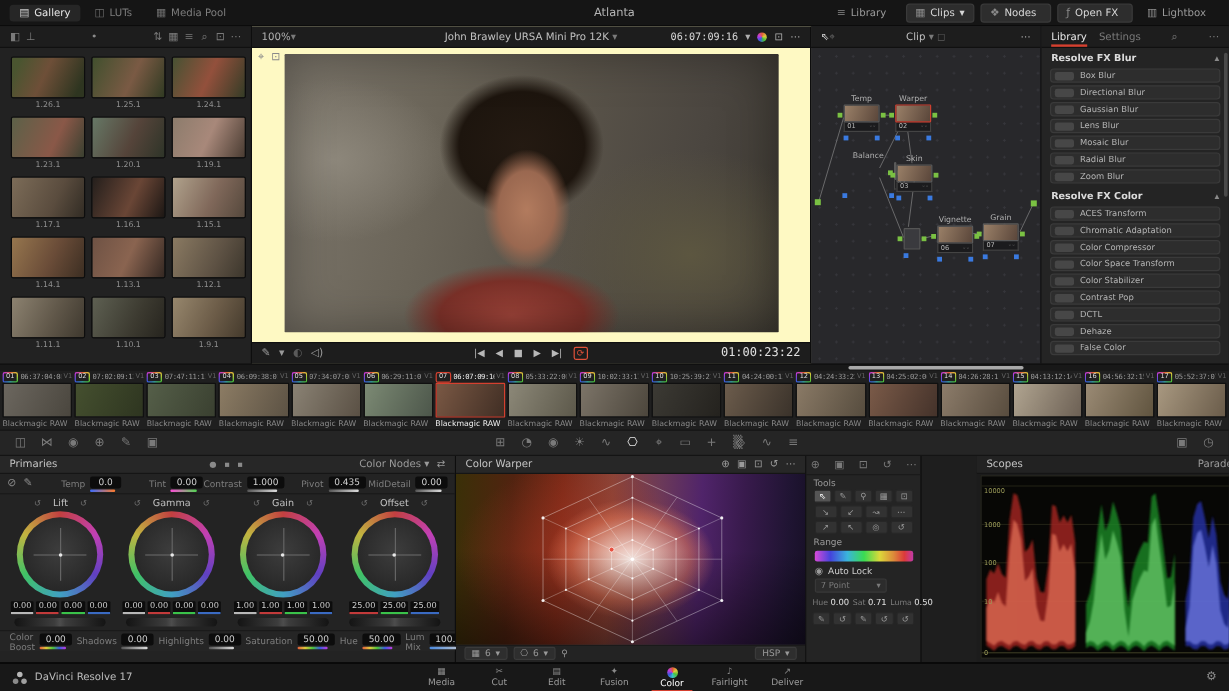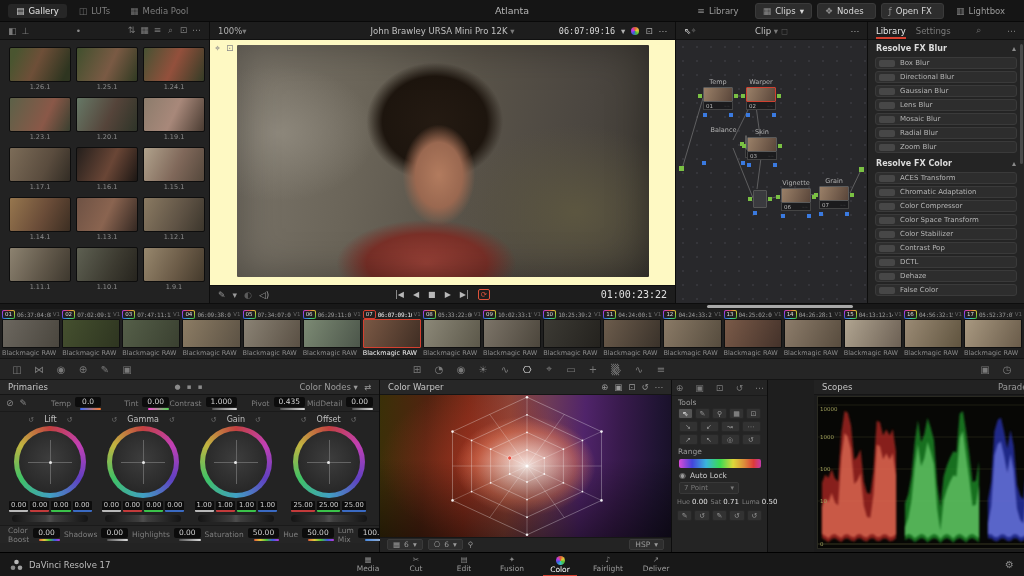--- a/index.html
+++ b/index.html
@@ -99,21 +99,21 @@
 
 .phead{height:15px;background:#272727;border-bottom:1px solid #151515;display:flex;align-items:center;padding:0 8px;font-size:8.5px;color:#c4c4c4;gap:5px}
 .phead .right{margin-left:auto;display:flex;gap:6px;align-items:center;color:#9a9a9a}
 
 #primaries{position:absolute;left:0;top:380px;width:380px;height:172px;background:#232323;border-right:1px solid #0d0d0d}
 .pdots{position:absolute;left:0;right:0;text-align:center;color:#8a8a8a;font-size:7px;letter-spacing:2px;pointer-events:none}
 .prow1{display:flex;align-items:center;height:17px;padding:0 6px;gap:4px;border-bottom:1px solid #1a1a1a}
 .prow1 .lico{color:#8a8a8a;font-size:9px;margin-right:2px}
 .param{display:flex;align-items:center;gap:4px;flex:1;justify-content:flex-end}
 .param .lab{color:#7d7d7d;font-size:7.5px}
-.pillwrap{display:flex;flex-direction:column;align-items:flex-end}
+.pillwrap{display:flex;flex-direction:column;align-items:flex-start}
 .pill{background:#0c0c0c;border-radius:2px;padding:0 5px;color:#d0d0d0;font-size:7.5px;line-height:10px;min-width:26px;text-align:center}
 .gstrip{height:2px;width:80%;border-radius:1px;margin-top:1px}
 .wheels-row{display:flex;padding:2px 4px 0}
 .wheel-block{flex:1;display:flex;flex-direction:column;align-items:center}
 .wheel-head{display:flex;align-items:center;gap:10px;font-size:8px;color:#c0c0c0;height:11px}
 .wheel-head .rst{color:#6f6f6f;font-size:7px}
 .wheel{width:72px;height:72px;border-radius:50%;position:relative;background:conic-gradient(from 0deg,#c24040,#c240b4,#6040c2,#40a0c2,#40c266,#c2b440,#c24040);margin-top:1px}
 .wheel-in{position:absolute;inset:5px;border-radius:50%;background:radial-gradient(circle at 50% 45%,#3d3d3d,#262626 78%)}
 .wheel-in::before{content:"";position:absolute;left:50%;top:9px;bottom:9px;width:1px;background:#646464}
 .wheel-in::after{content:"";position:absolute;top:50%;left:9px;right:9px;height:1px;background:#646464}

